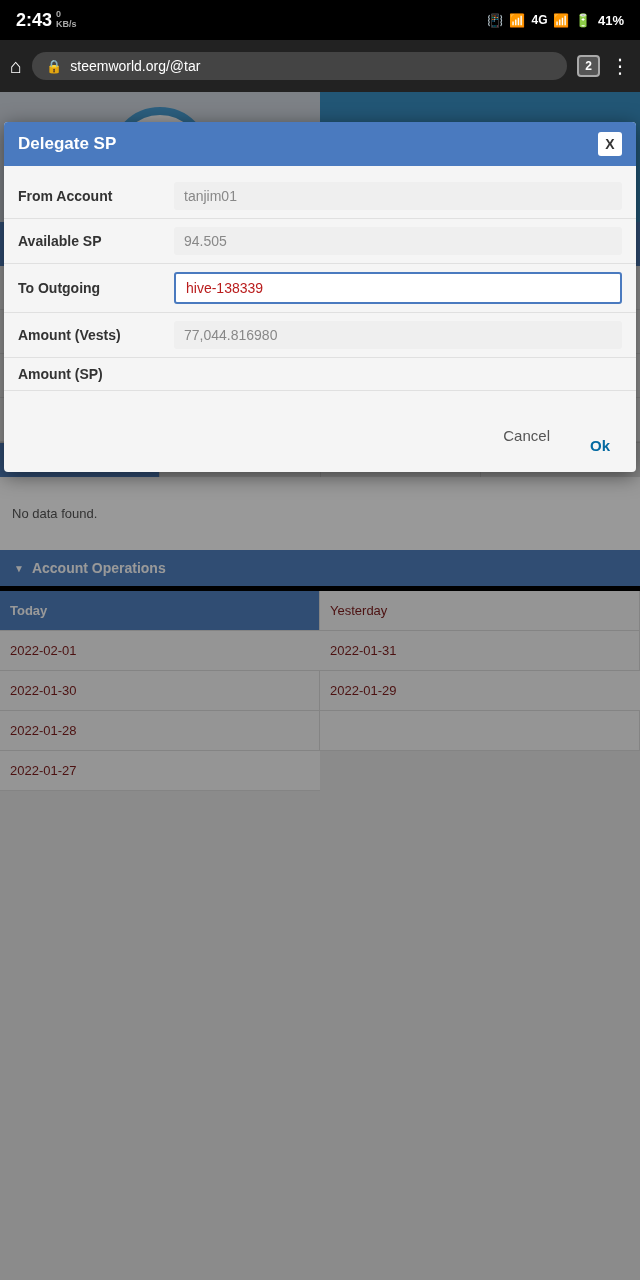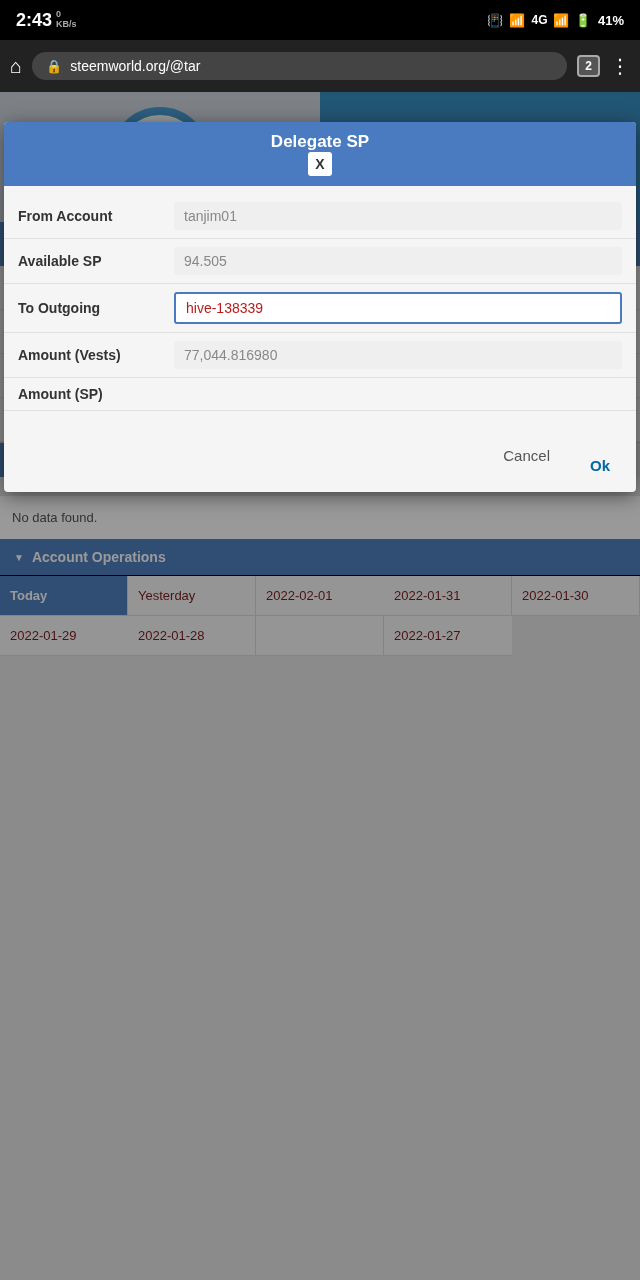--- a/index.html
+++ b/index.html
@@ -146,21 +146,20 @@
       box-shadow: 0 4px 20px rgba(0,0,0,0.5);
       z-index: 101;
       overflow: hidden;
     }
     .modal-header {
       background: #4a7abf;
       display: flex;
       justify-content: space-between;
       align-items: center;
       padding: 10px 14px;
-      flex-direction: column;
     }
     .modal-title {
       color: #fff;
       font-size: 17px;
       font-weight: bold;
     }
     .modal-close {
       background: #fff;
       color: #333;
       border: none;
@@ -295,45 +294,44 @@
     .tab-item.active {
       background: #5080c0;
       color: #fff;
       font-weight: bold;
     }
     .tab-item:last-child { border-right: none; }
 
     
     .content-area {
       background: #fff;
-      padding: 14px 12px;
+      padding: 29px 12px;
       font-size: 13px;
       color: #555;
       min-height: 40px;
-      margin-top: 19px;
     }
 
     
     .section-header {
       background: #5080c0;
       color: #fff;
       display: flex;
       align-items: center;
       padding: 10px 14px;
       font-size: 14px;
       font-weight: bold;
       gap: 8px;
     }
     .section-triangle { font-size: 10px; }
 
     
     .date-grid {
       display: grid;
-      grid-template-columns: 1fr 1fr 1fr 1fr 1fr;
-      border-top: 1px solid #000000;
+      grid-template-columns: 1fr 1fr;
+      border-top: 5px solid #000000;
     }
     .date-cell {
       padding: 12px 10px;
       font-size: 13px;
       color: #7f1d1d;
       border-right: 1px solid #ddd;
       border-bottom: 1px solid #ddd;
       background: #f8f8f8;
       cursor: pointer;
     }

